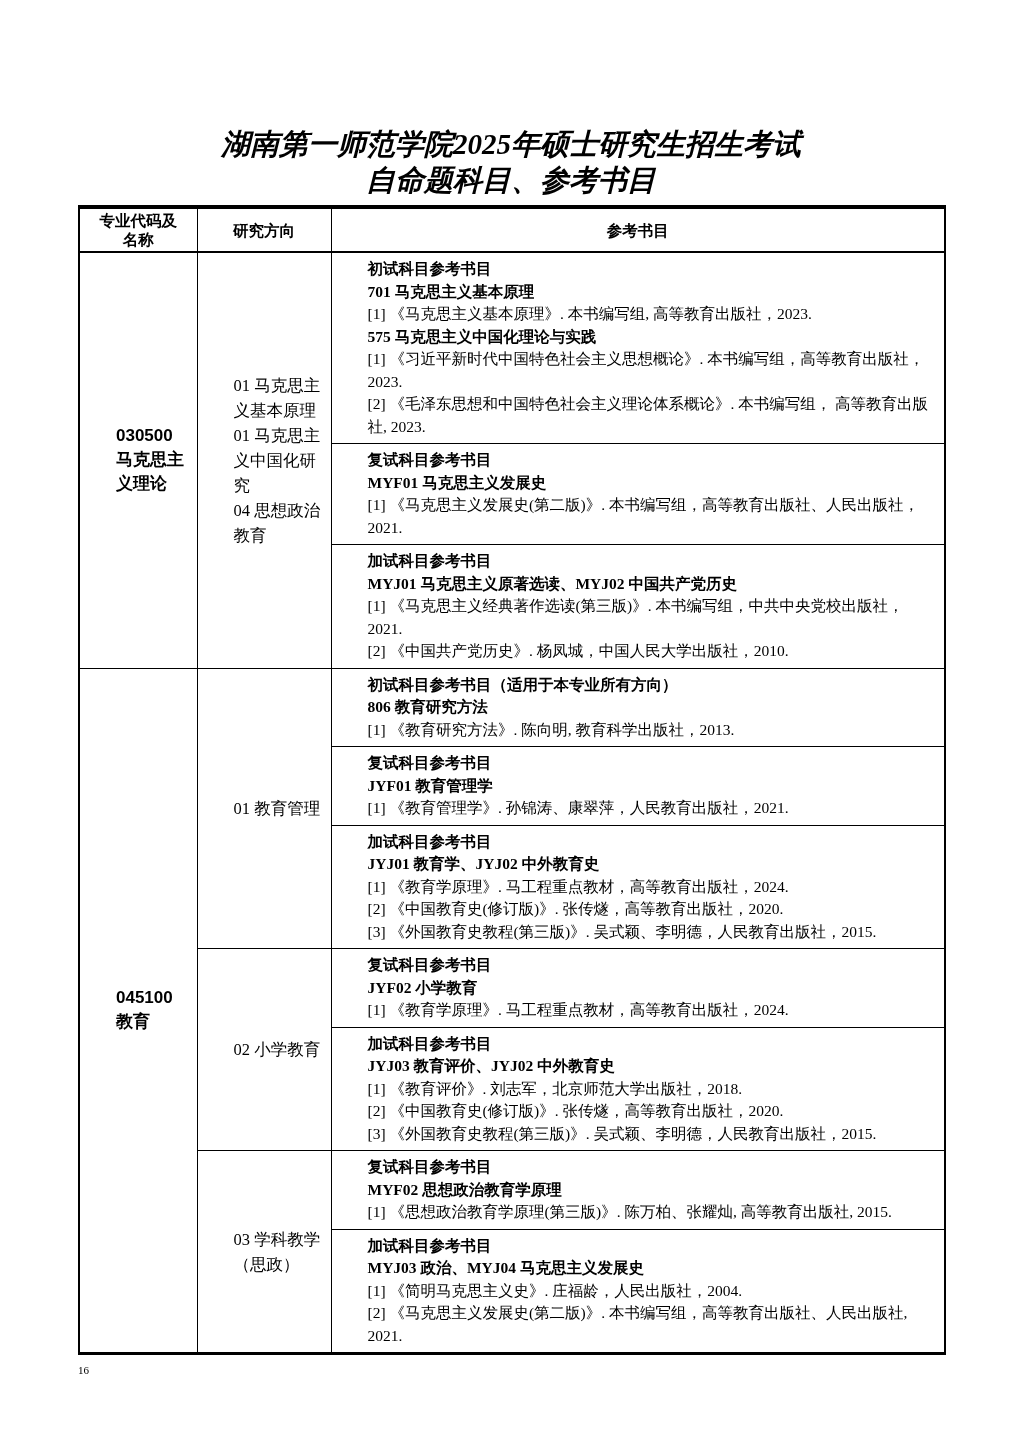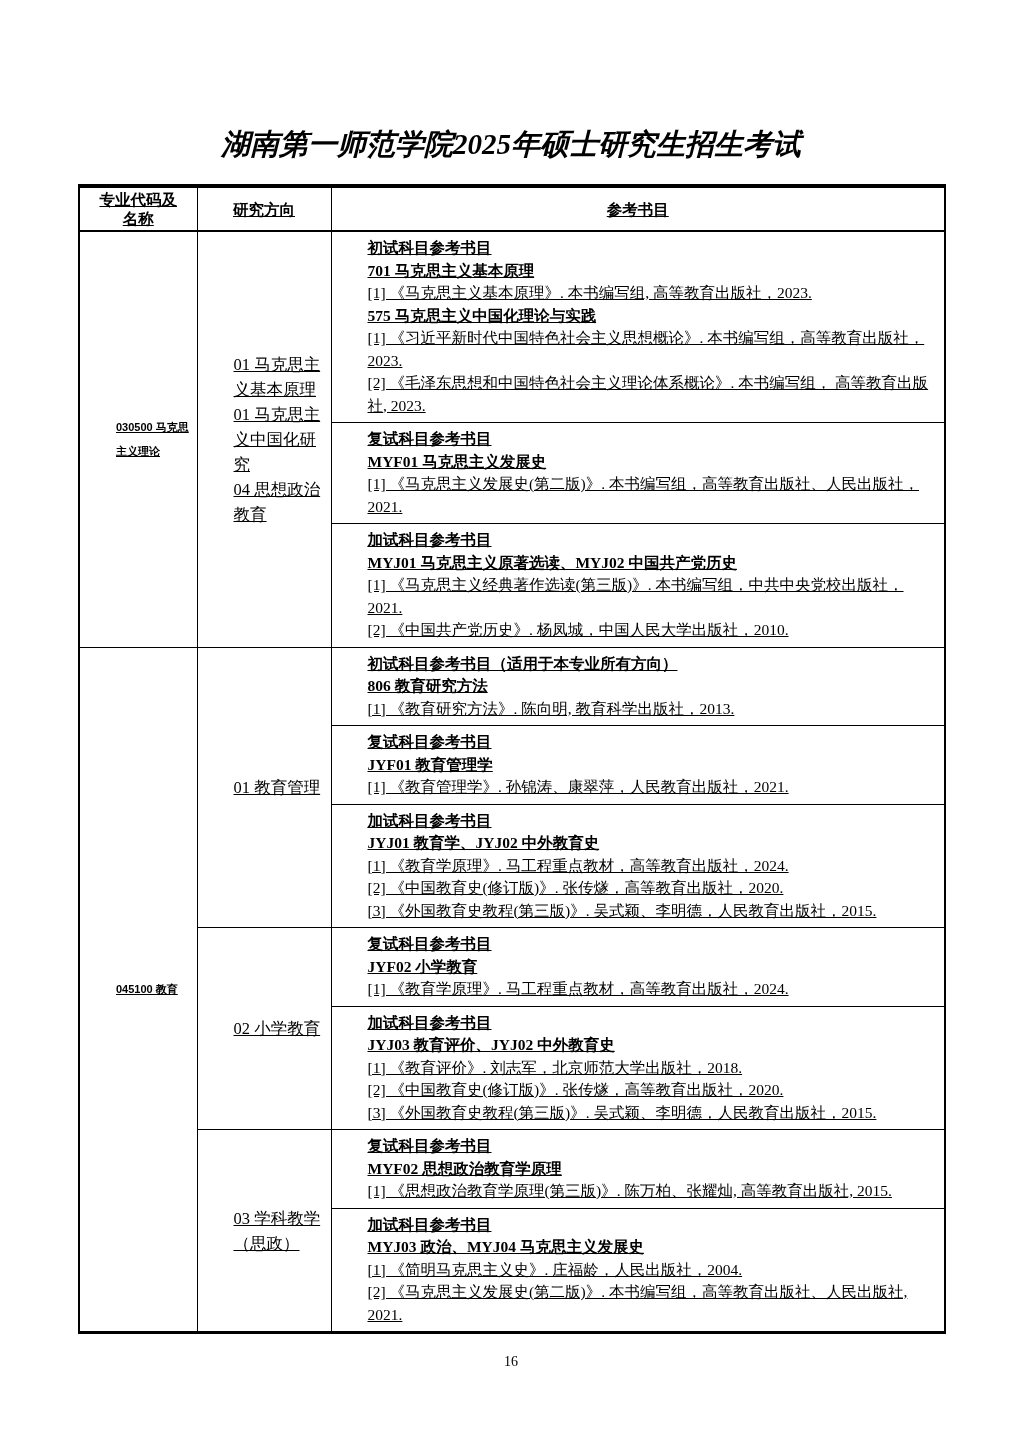--- a/index.html
+++ b/index.html
@@ -16,48 +16,47 @@
   }
   .title {
     text-align: center;
     font-size: 29px;
     font-weight: bold;
     line-height: 36px;
     font-family: "Liberation Serif", "DejaVu Serif", serif;
     font-style: italic;
   }
   table.doc-table {
-    margin-top: 22px;
+    margin-top: 7px;
     width: 866px;
     table-layout: fixed;
     border-collapse: collapse;
     border: 2px solid #000;
     border-top-width: 4px;
     border-bottom-width: 3px;
-    text-decoration: underline;
   }
   .doc-table th, .doc-table td {
     border: 1px solid #000;
     padding-left: 36px;
   }
   .doc-table thead th {
     font-family: "Liberation Sans", "DejaVu Sans", sans-serif;
     font-weight: bold;
     font-size: 15.5px;
     line-height: 19px;
     text-align: center;
     vertical-align: middle;
     padding: 2px 2px;
     white-space: pre-line;
     border-bottom-width: 2px;
   }
   .cell-major {
     font-family: "Liberation Sans", "DejaVu Sans", sans-serif;
     font-weight: bold;
-    font-size: 11px;
+    font-size: 17px;
     line-height: 24px;
     vertical-align: middle;
     text-align: left;
     padding: 2px 4px;
   }
   .cell-dir {
     font-size: 16.5px;
     line-height: 25px;
     vertical-align: middle;
     text-align: center;
@@ -68,30 +67,31 @@
     vertical-align: middle;
     padding: 5px 10px;
   }
   .book-line {
     font-size: 15.5px;
     line-height: 22.5px;
     text-align: left;
   }
   .book-line.bold { font-weight: bold; }
   .page-number {
-    text-align: center;
-    font-size: 14px;
-    margin-top: 20px;
+    text-align: left;
+    font-size: 11px;
+    margin-top: 9px;
   }
 </style>
 </head>
 <body>
 
 <div class="page">
   <div class="title">湖南第一师范学院2025年硕士研究生招生考试</div>
+  <div class="title">自命题科目、参考书目</div>
 
   <table class="doc-table">
     <colgroup>
       <col style="width:118px">
       <col style="width:134px">
       <col style="width:614px">
     </colgroup>
     <thead>
       <tr>
         <th>专业代码及

